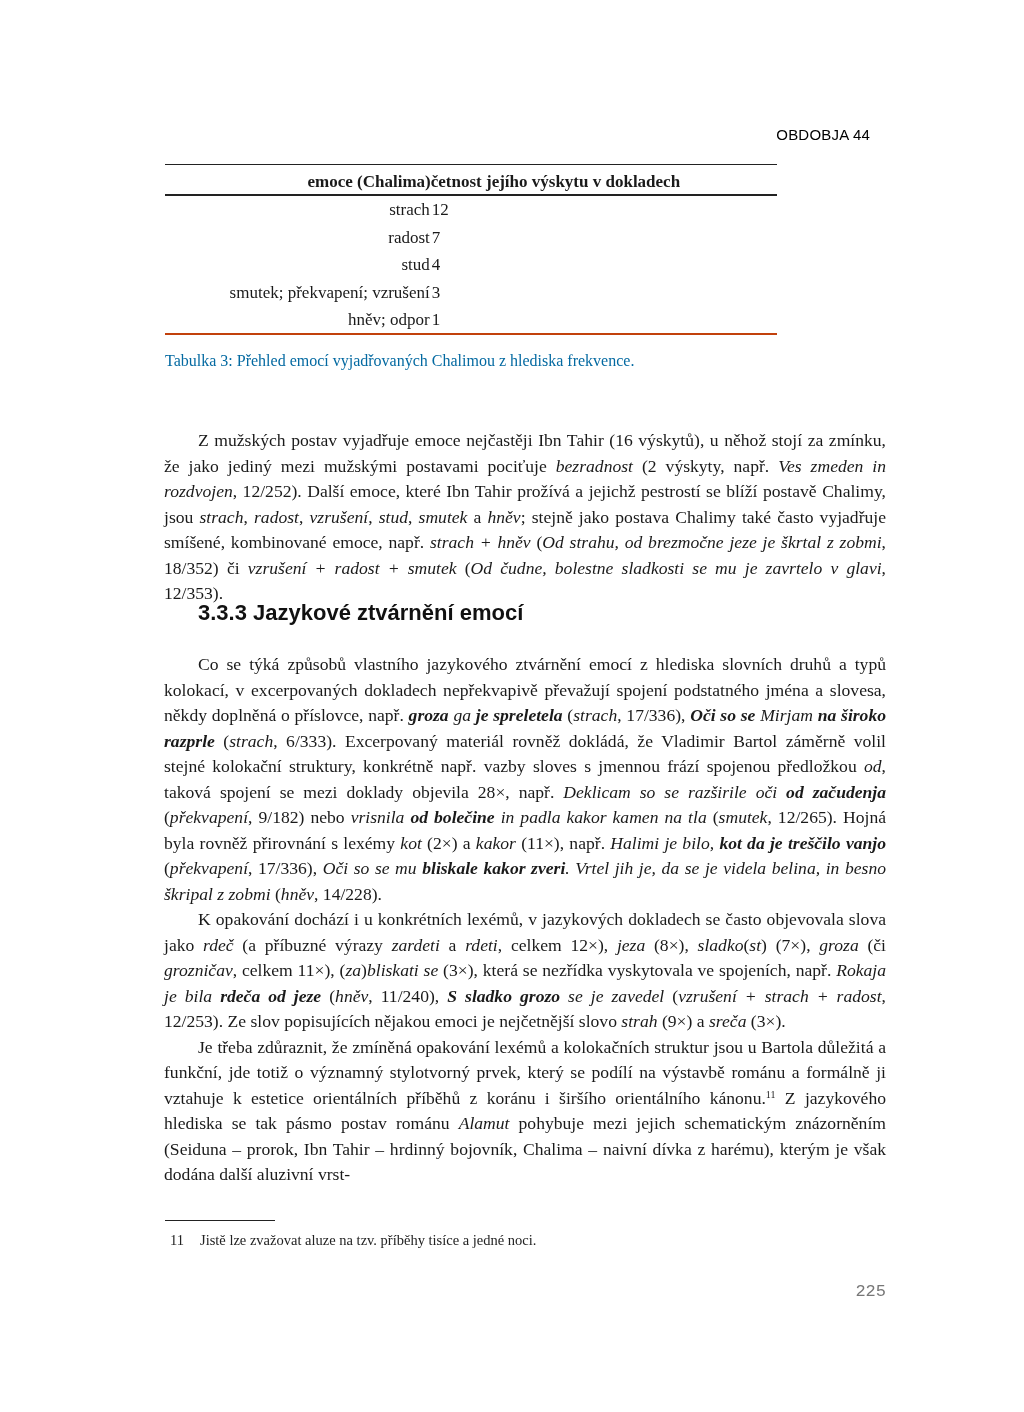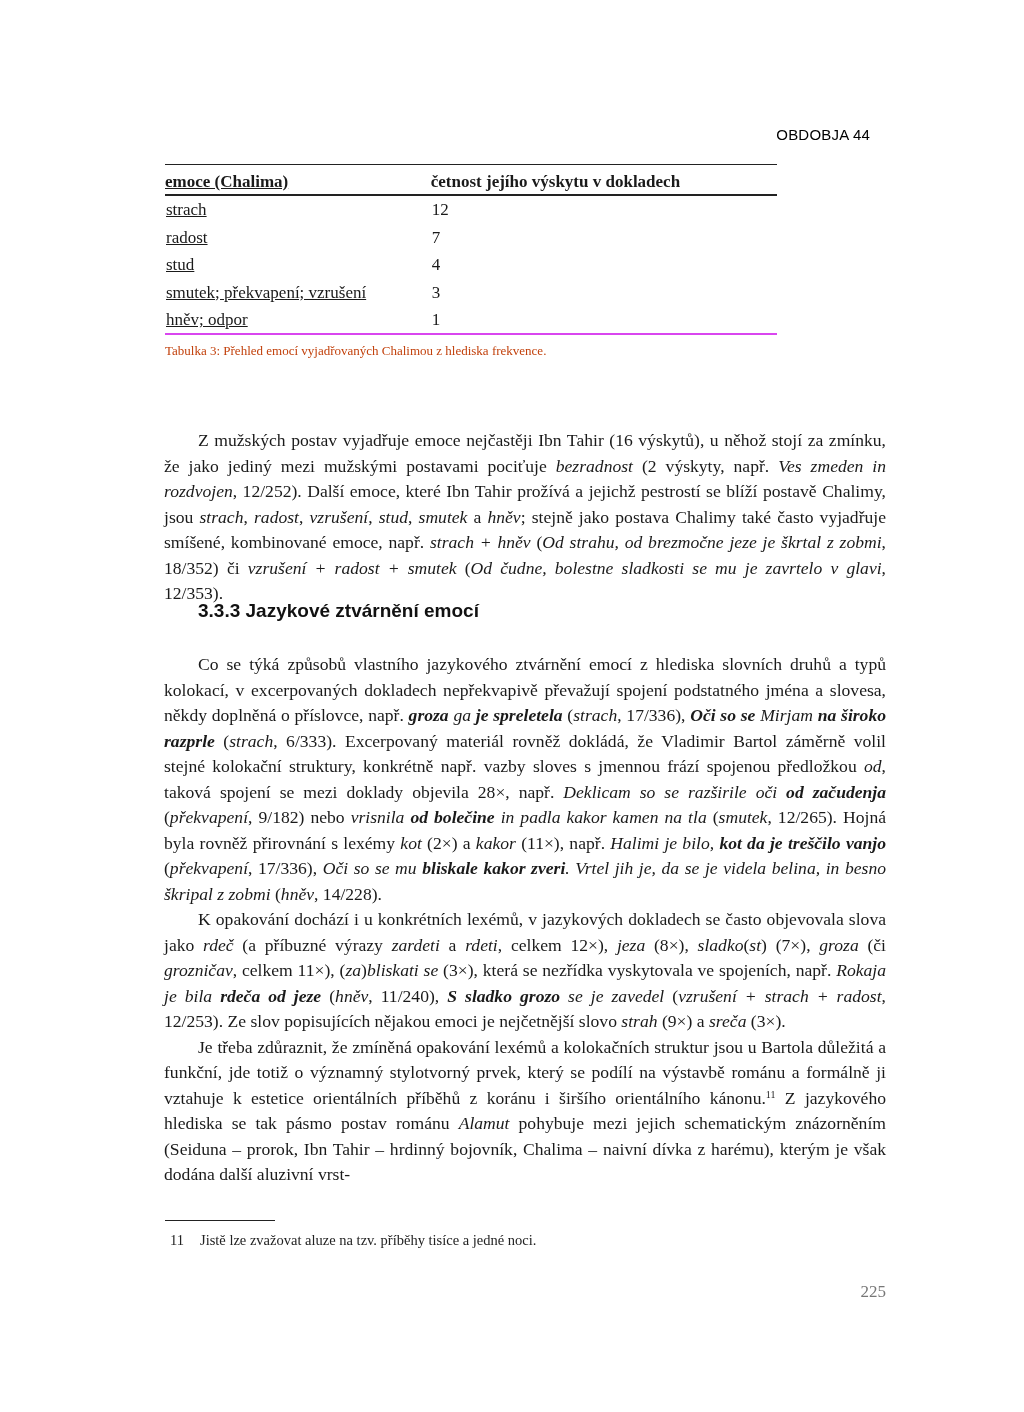--- a/index.html
+++ b/index.html
@@ -5,42 +5,42 @@
   html, body { margin: 0; padding: 0; background: #ffffff; }
   body { width: 1024px; height: 1412px; position: relative; overflow: hidden;
          font-family: "Liberation Serif", "DejaVu Serif", serif; color: #1a1a1a; }
   .running-head { position: absolute; top: 106px; right: 154px;
                   font-family: "Liberation Sans", "DejaVu Sans", sans-serif;
                   font-size: 15px; letter-spacing: 0.2px; color: #000000; margin-top: 20px; }
   .table-wrap { position: absolute; left: 165px; top: 164px; width: 612px; }
   table.freq { width: 100%; border-collapse: collapse; font-size: 17px; line-height: 25.4px; }
   table.freq thead th { font-weight: bold; border-top: 1.5px solid #222; border-bottom: 2px solid #222;
                         padding: 4px 0 0 0; }
-  table.freq th.left, table.freq td.left { text-align: left; text-decoration: underline; }
+  table.freq th.left, table.freq td.left { text-align: right; }
   table.freq th.right { text-align: left; padding-right: 14px; }
   table.freq td.right { padding-right: 24px; }
-  table.freq tbody tr:last-child td { border-bottom: 2px solid #d946ef; }
-  .caption { font-size: 13px; margin-top: 8px; color: #c2410c; }
+  table.freq tbody tr:last-child td { border-bottom: 2px solid #c2410c; }
+  .caption { font-size: 16px; margin-top: 17px; color: #0369a1; }
 
   .body-text { position: absolute; left: 164px; width: 722px; font-size: 17.6px;
                line-height: 25.5px; text-align: justify; color: #1a1a1a; }
   .body-text p { margin: 0; text-indent: 34px; }
   .p1 { top: 428px; }
   .heading { position: absolute; left: 198px; top: 600px;
              font-family: "Liberation Sans", "DejaVu Sans", sans-serif; font-weight: bold;
-             font-size: 19px; color: #111; text-align: center; }
+             font-size: 22px; color: #111; text-align: center; }
   .p2 { top: 624px; margin-top: 28px; }
   i, em { font-style: italic; }
   b { font-weight: bold; }
   sup { font-size: 10px; vertical-align: 6px; line-height: 0; }
   .fn-rule { position: absolute; left: 165px; top: 1220px; width: 110px; border-top: 1px solid #222; }
   .footnote { position: absolute; left: 170px; top: 1232px; font-size: 14.5px; color: #222; }
   .footnote .fn-num { display: inline-block; width: 30px; }
   .page-number { position: absolute; right: 138px; top: 1282px;
-                 font-family: Liberation Serif, serif;
+                 font-family: Liberation Mono, monospace;
                  font-size: 17px; color: #777; }
 </style>
 </head>
 <body>
 
 <div class="running-head">OBDOBJA 44</div>
 
 <div class="table-wrap">
   <table class="freq">
     <thead>

